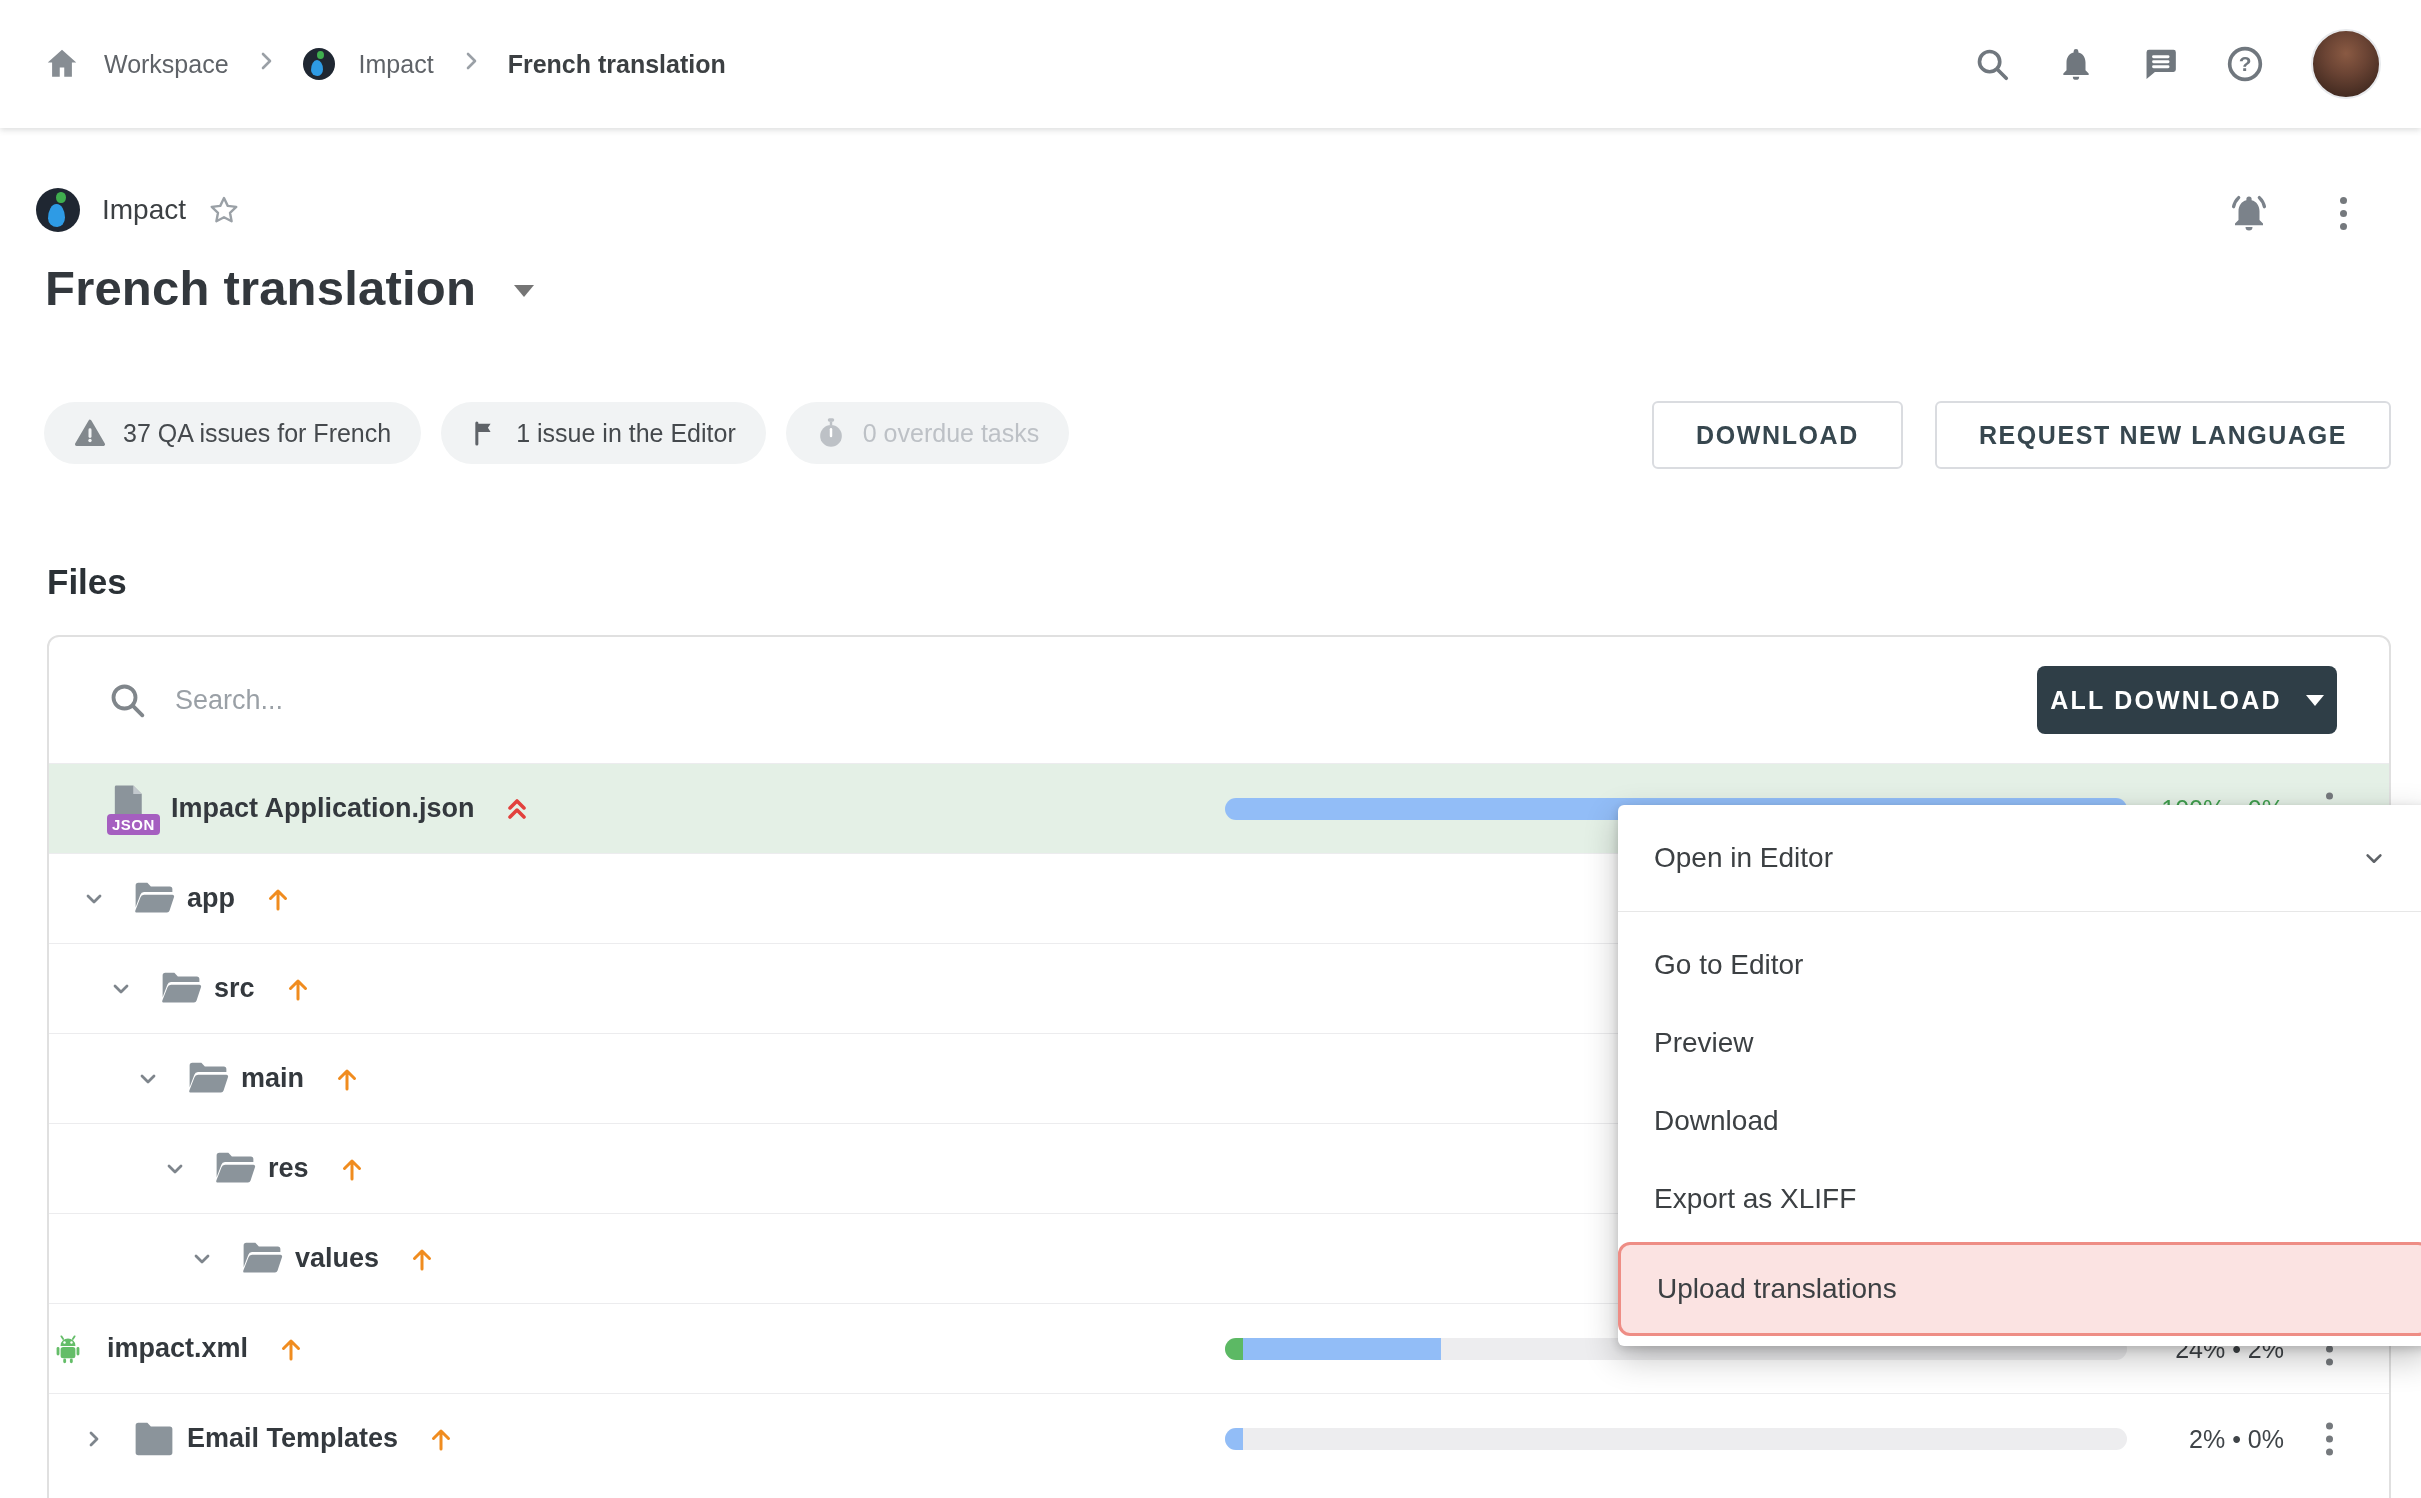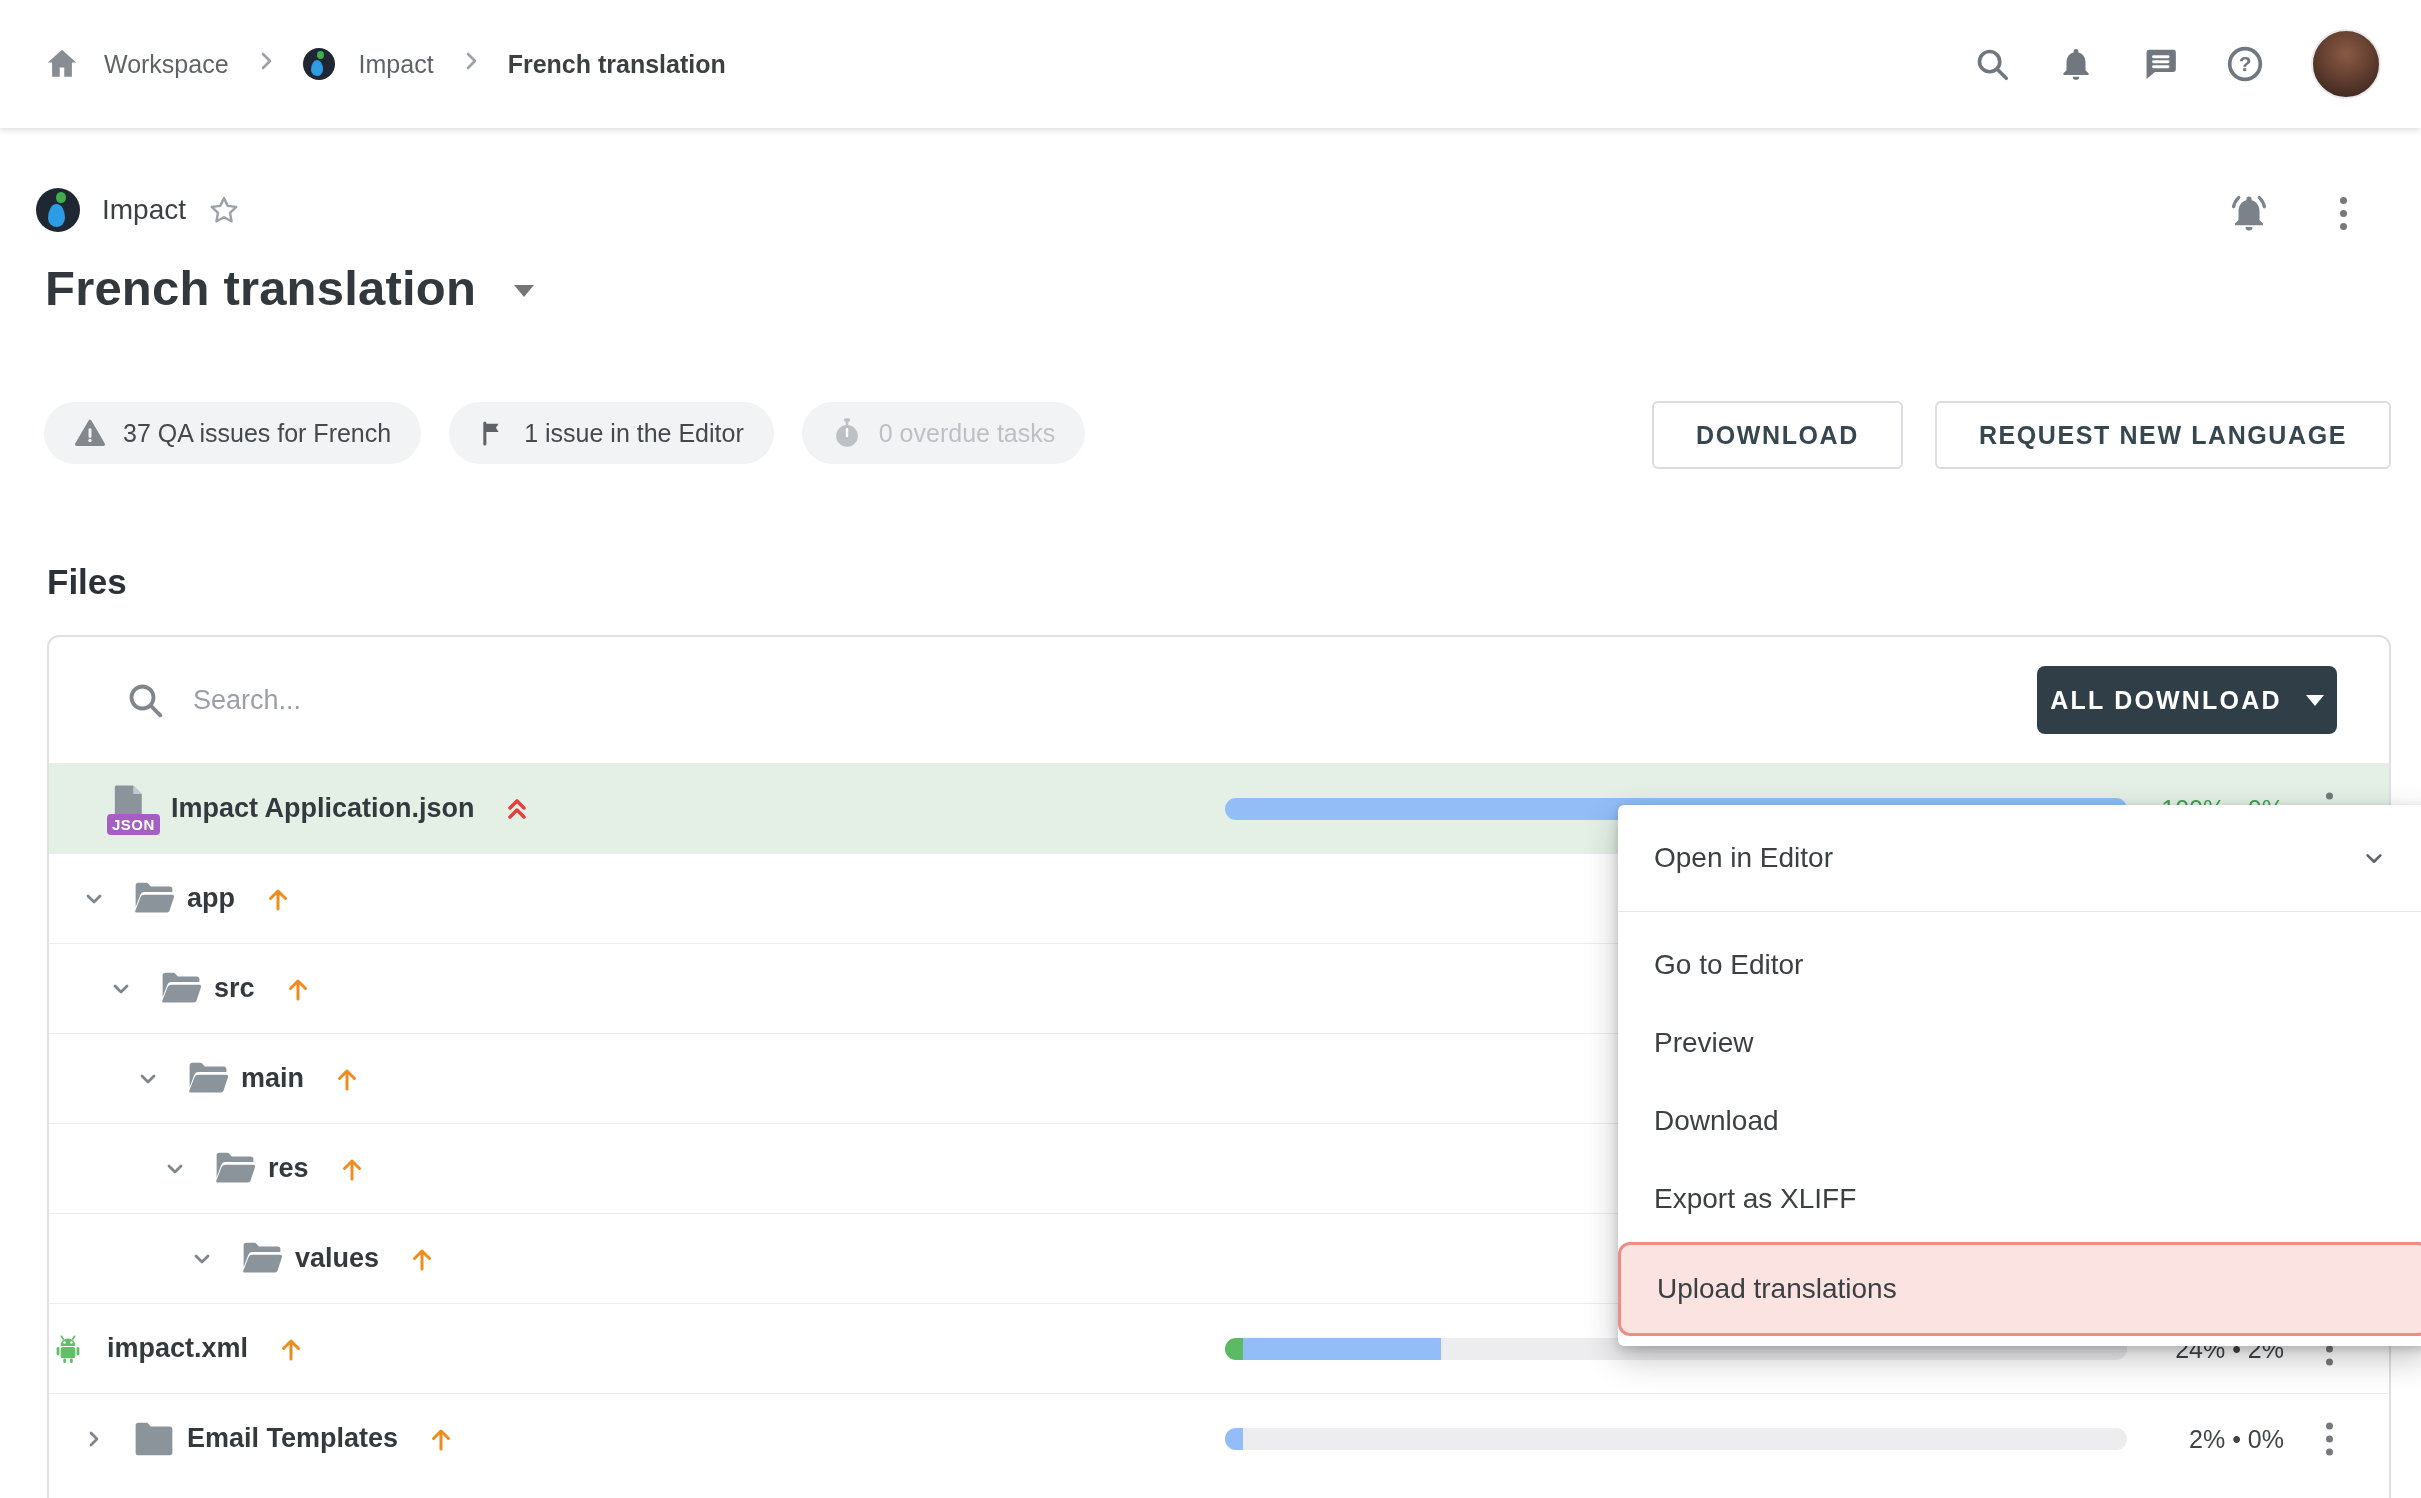--- a/index.html
+++ b/index.html
@@ -30,34 +30,34 @@
   .proj-name { font-size:28px; color:#3c4043; }
   .hdr-actions { position:absolute; right:70px; top:192px; display:flex; align-items:center; gap:66px; z-index:2; }
   .kebab-v { display:flex; flex-direction:column; gap:6px; padding:4px; cursor:pointer; }
   .kebab-v i { width:7px; height:7px; border-radius:50%; background:#75797d; }
   .title-row { position:absolute; left:45px; top:260px; display:flex; align-items:center; gap:38px; z-index:2; }
   .page-title { font-size:49px; font-weight:700; color:#33383d; letter-spacing:.2px; }
   .caret { width:0; height:0; border-left:10px solid transparent; border-right:10px solid transparent;
            border-top:12px solid #757575; margin-top:6px; cursor:pointer; }
 
   
-  .chips { position:absolute; left:44px; top:402px; display:flex; gap:28px; z-index:2; }
+  .chips { position:absolute; left:44px; top:402px; display:flex; gap:20px; z-index:2; }
   .chip { height:62px; border-radius:31px; background:#f1f3f4; display:flex; align-items:center;
           gap:17px; padding:0 30px; font-size:25px; color:#45494d; cursor:pointer; }
   .chip.muted { color:#bdc1c6; cursor:default; }
   .hdr-buttons { position:absolute; right:30px; top:401px; display:flex; gap:32px; z-index:2; }
   .btn-outline { height:68px; padding:0 42px; border:2px solid #dadce0; border-radius:6px; background:#fff;
                  color:#37474f; font-size:25px; font-weight:700; letter-spacing:1.6px;
                  display:flex; align-items:center; cursor:pointer; }
 
   
   .files-heading { position:absolute; left:47px; top:562px; font-size:35px; font-weight:700; color:#2b3136; z-index:2; }
   .panel { position:absolute; left:47px; top:635px; width:2344px; height:880px; background:#fff;
            border:2px solid #e0e0e0; border-radius:12px; overflow:hidden; z-index:1; }
-  .search-row { height:126px; display:flex; align-items:center; padding:0 52px 0 76px; gap:28px; }
+  .search-row { height:126px; display:flex; align-items:center; padding:0 52px 0 58px; gap:28px; }
   .search-input { flex:1; border:none; outline:none; font-size:27px; color:#3c4043; background:transparent; }
   .search-input::placeholder { color:#9aa0a6; }
   .btn-filter { width:300px; height:68px; background:#2f3e47; border-radius:8px; color:#fff; font-size:25px;
                 font-weight:700; letter-spacing:2.2px; display:flex; align-items:center; justify-content:center;
                 gap:24px; cursor:pointer; flex:none; }
   .caret-sm { width:0; height:0; border-left:9px solid transparent; border-right:9px solid transparent;
               border-top:11px solid #fff; }
 
   .frow { position:relative; height:90px; display:flex; align-items:center; border-top:1px solid #ececee; }
   .frow.selected { background:#e4f0e6; }

